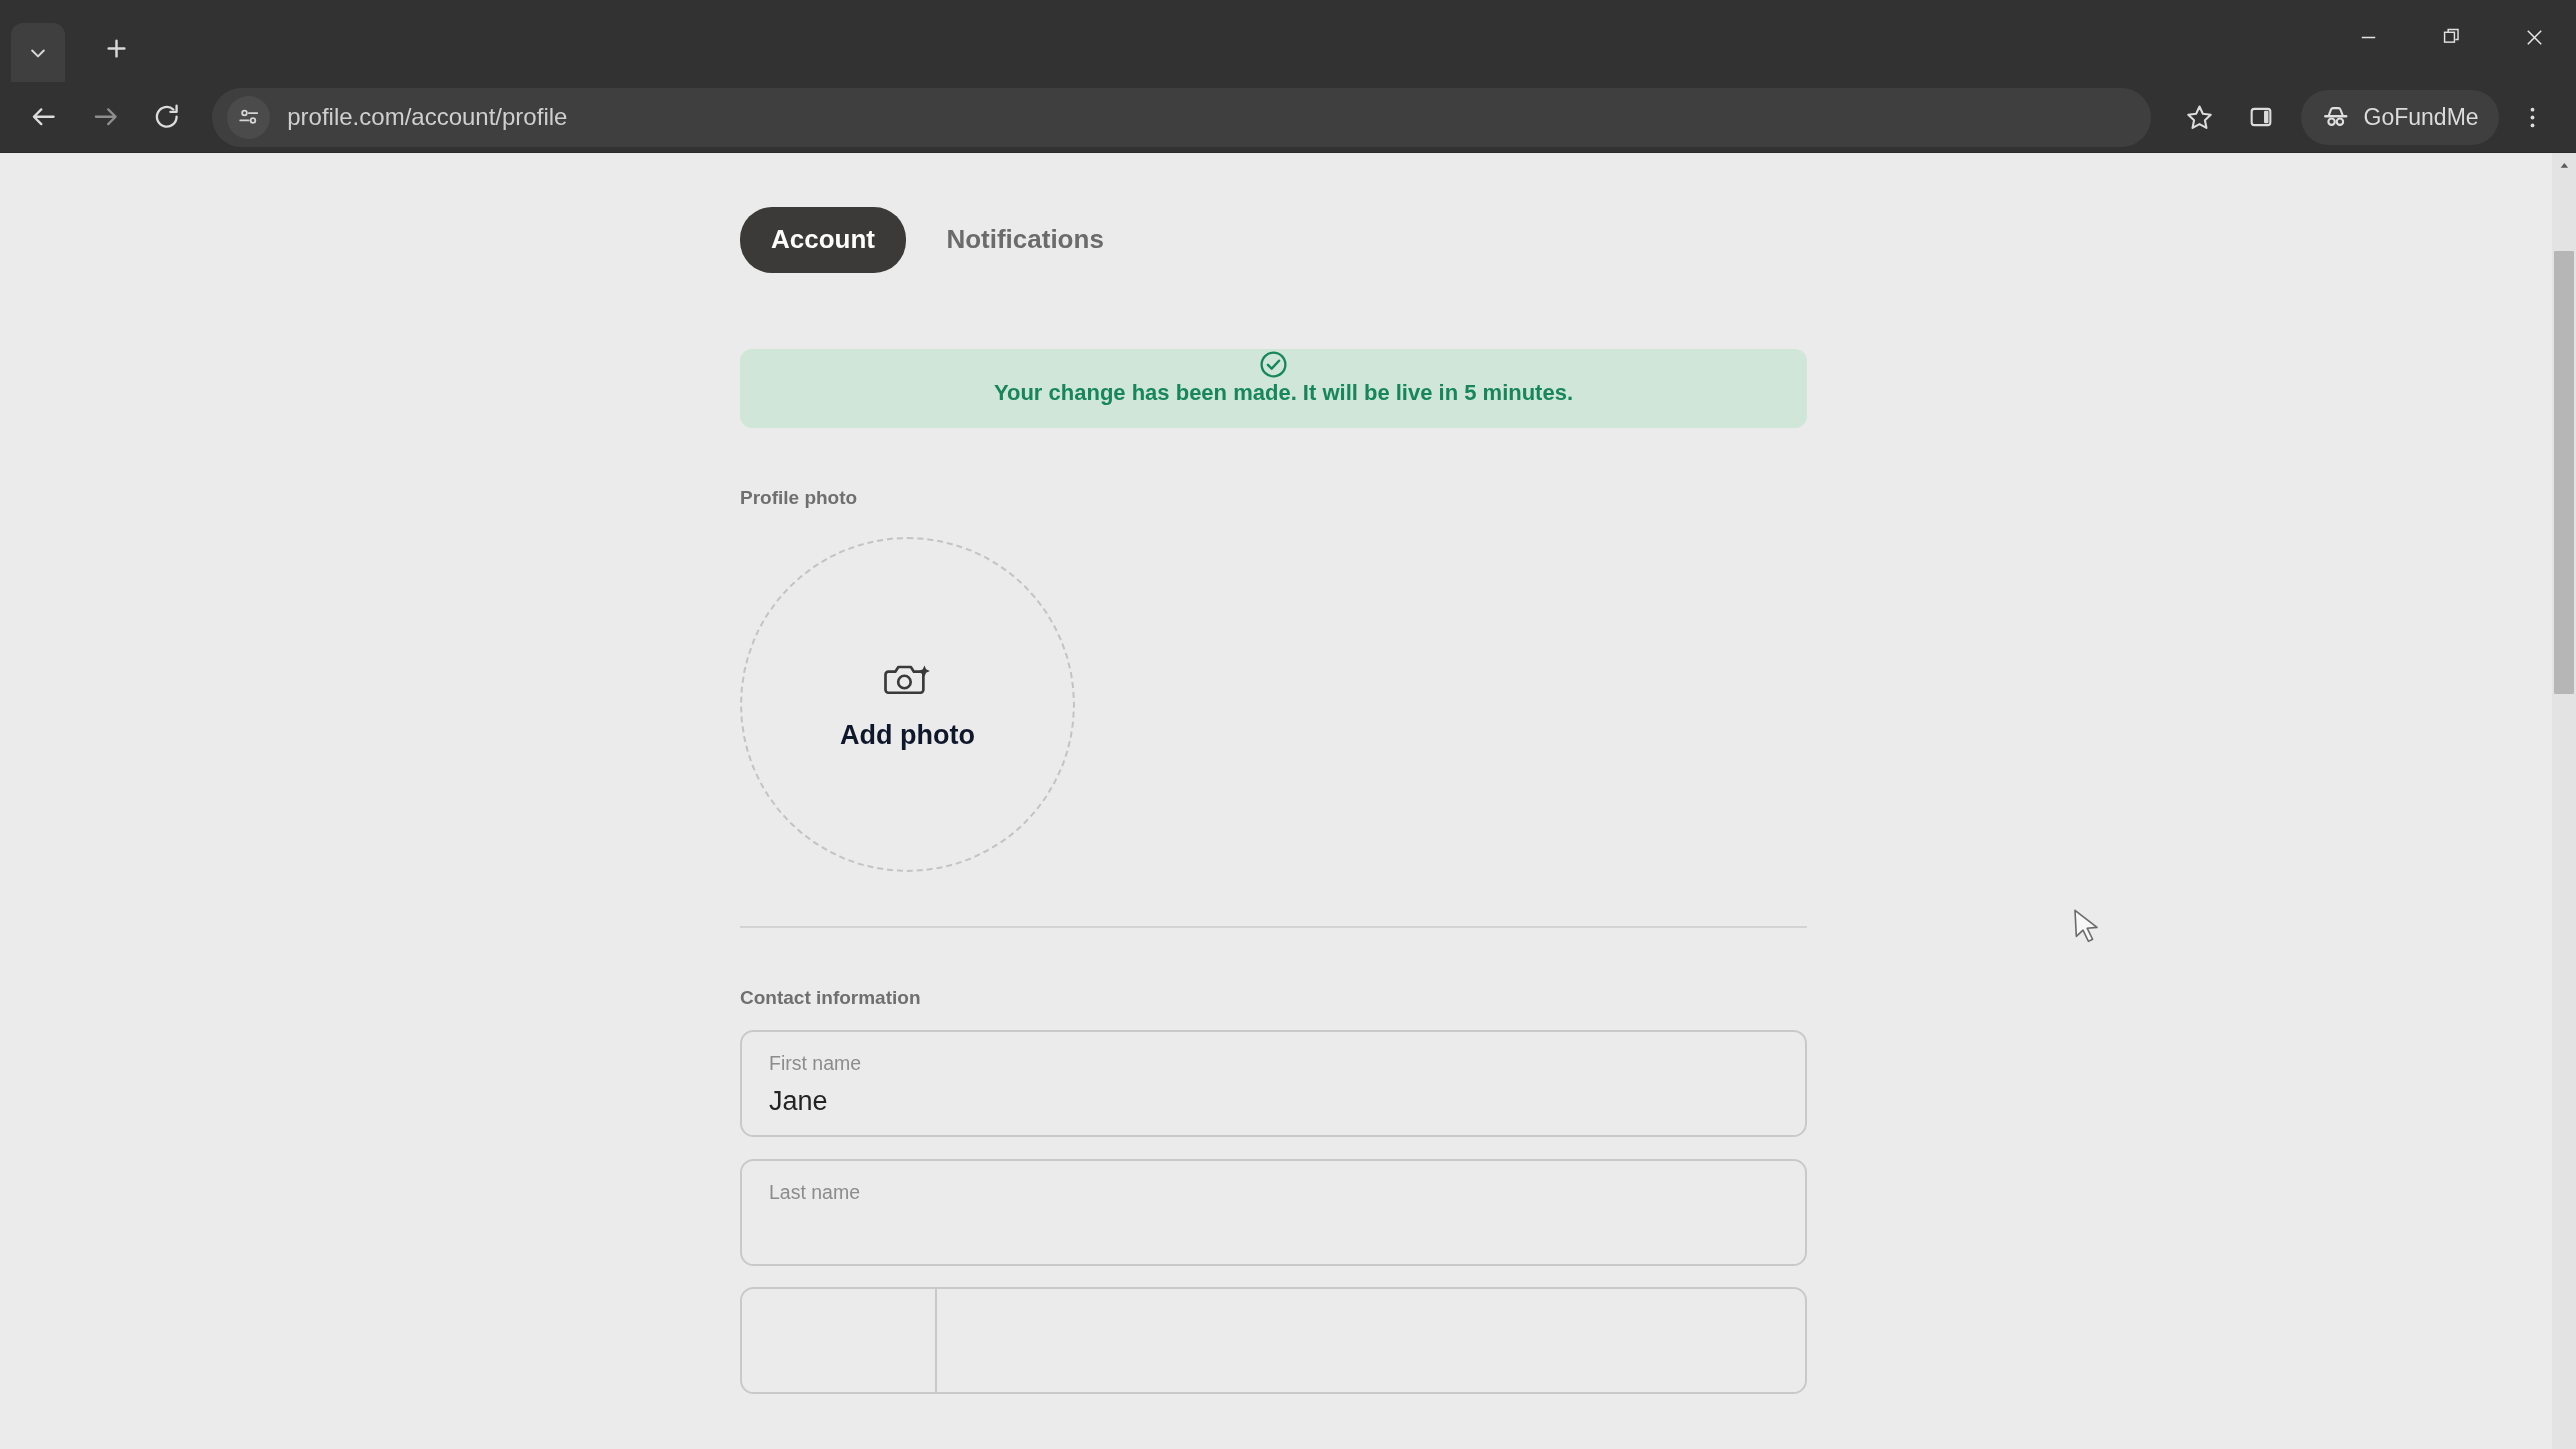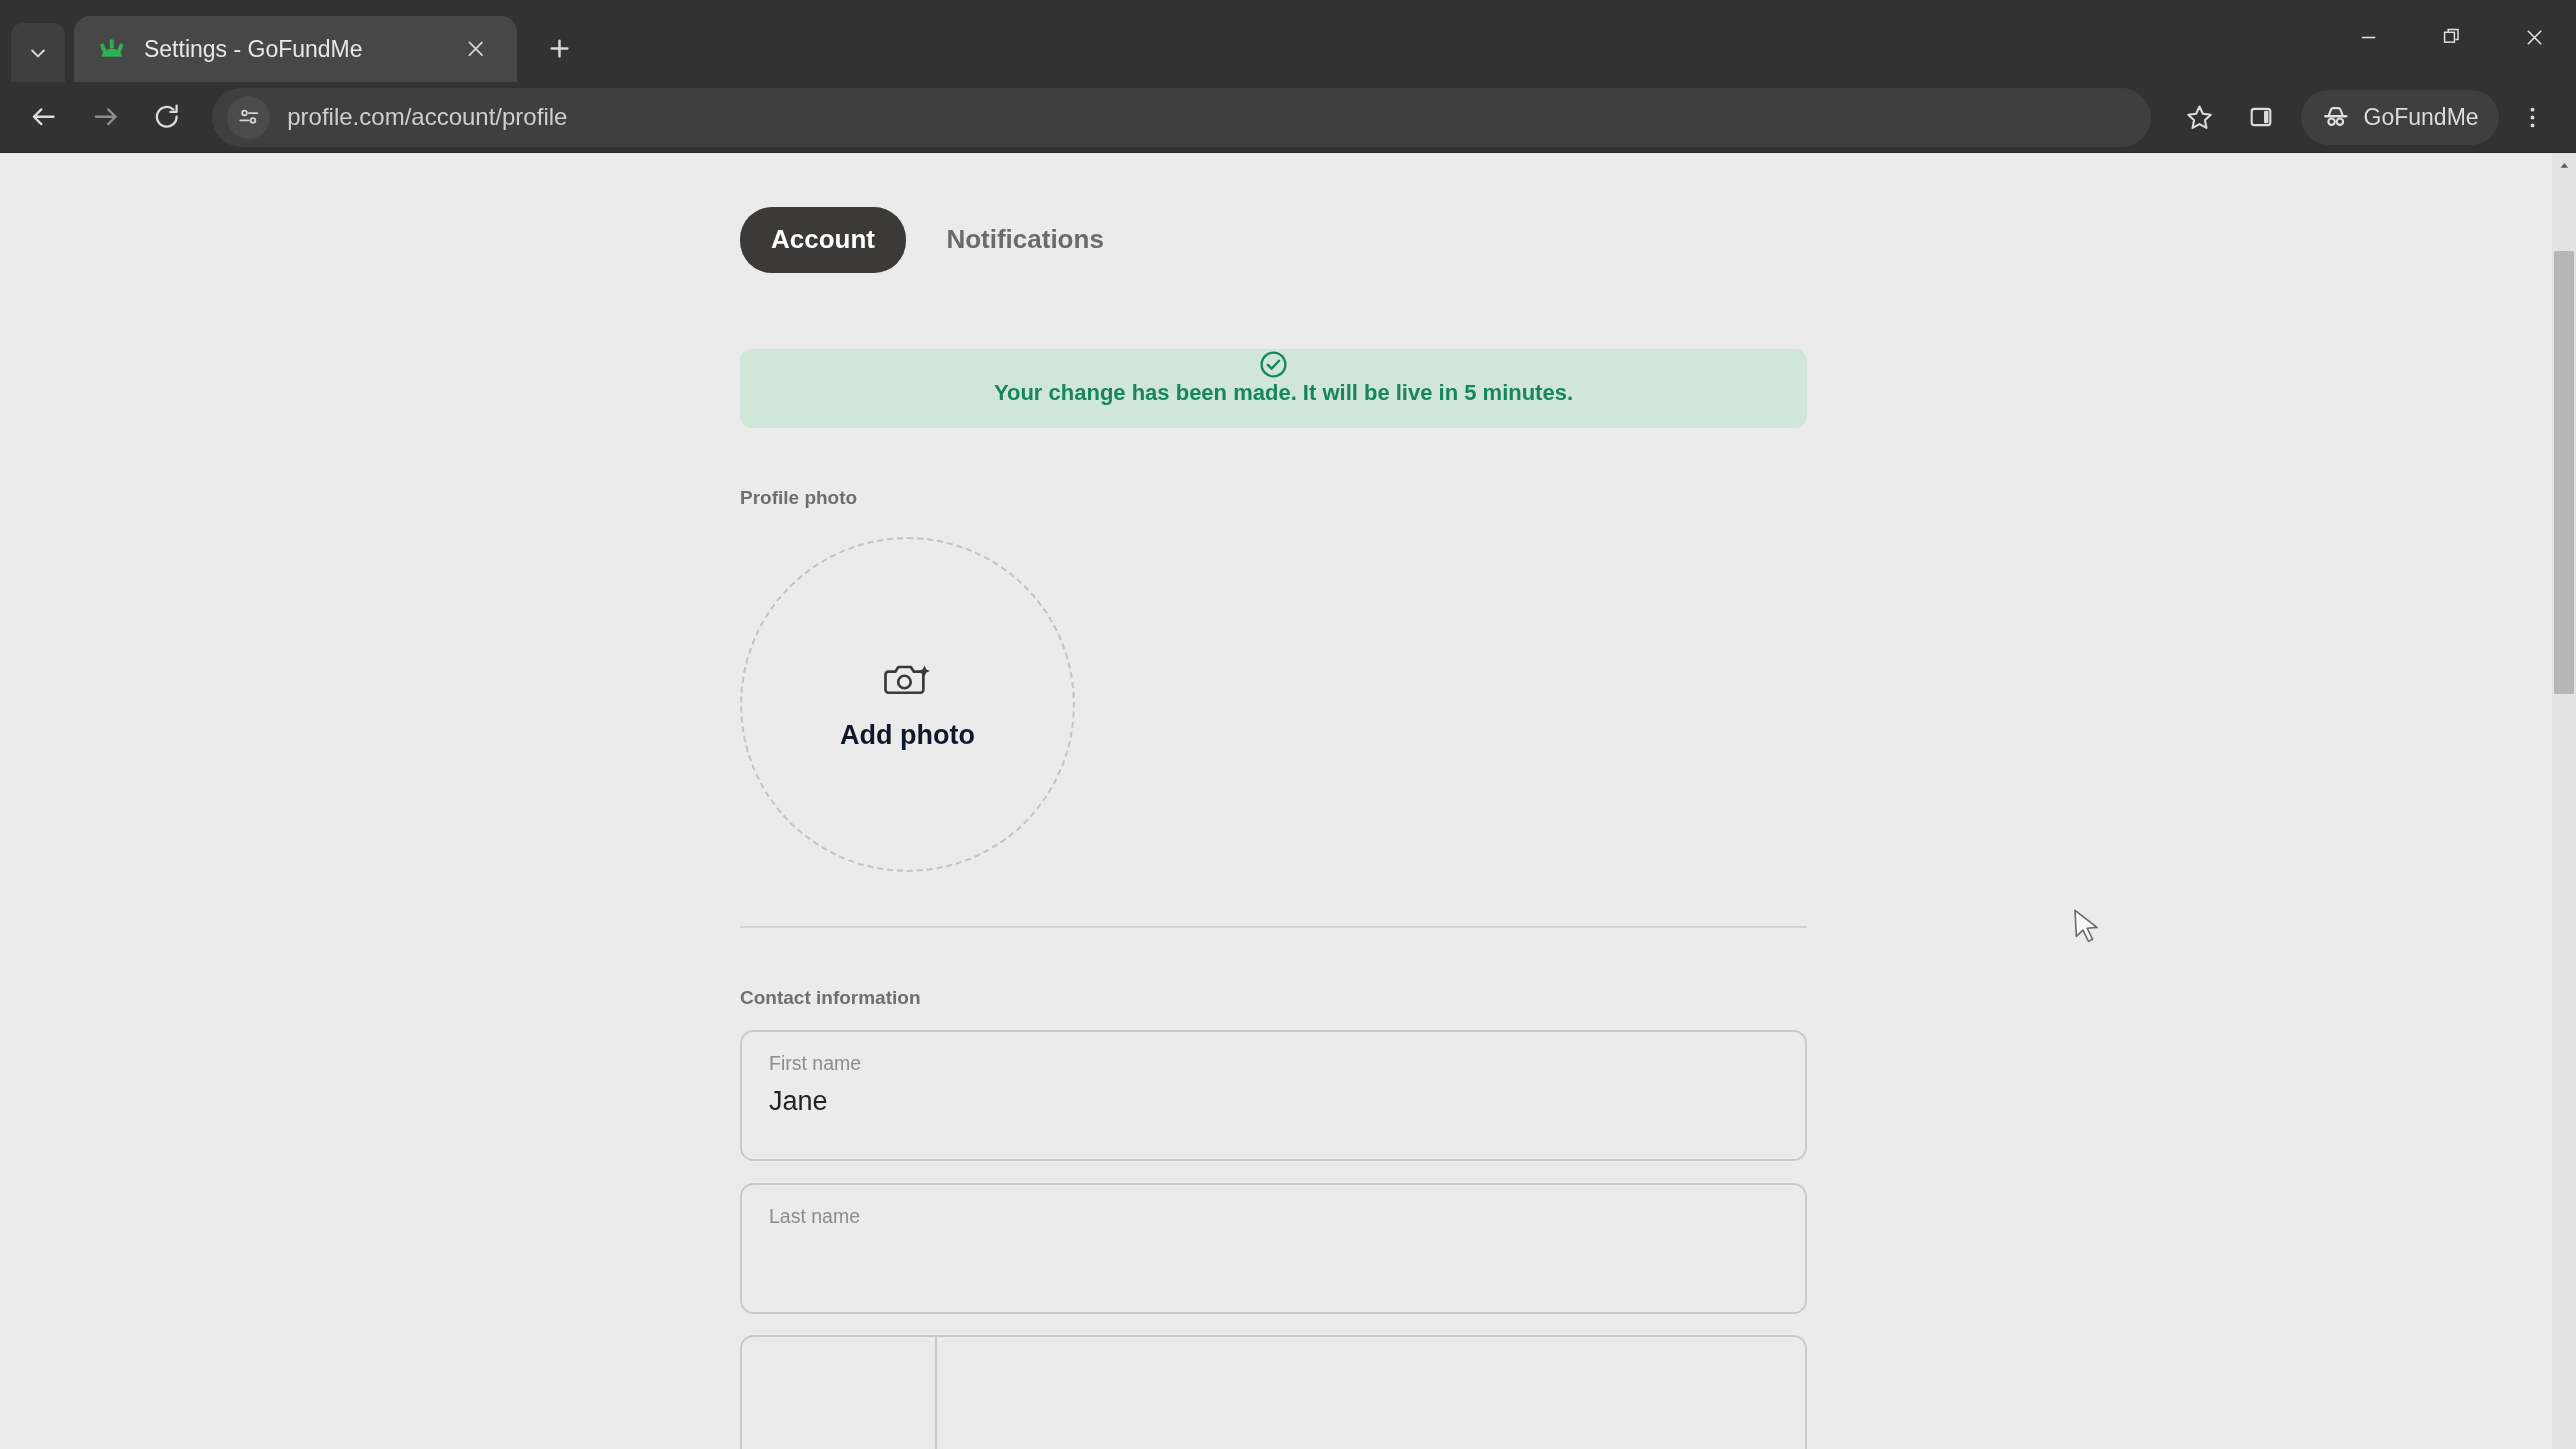--- a/index.html
+++ b/index.html
@@ -124,21 +124,21 @@
     border: 2px dashed #c3c3c3;
     display: flex; flex-direction: column;
     align-items: center; justify-content: center;
   }
   .photo-circle .lbl { font-size: 27px; font-weight: bold; color: #0f172a; margin-top: 19px; }
 
   .divider { height: 2px; background: #d3d3d3; margin-top: 54px; width: 1067px; }
 
   .field {
     margin-top: 21.5px;
-    height: 131px;
+    height: 107px;
     border: 2px solid #c9c9c9;
     border-radius: 13.4px;
     padding: 20px 27px;
     background: transparent;
   }
   .field .flabel { font-size: 19.5px; color: #8c8c8c; }
   .field .fvalue { font-size: 27px; color: #232323; margin-top: 10.7px; }
 
   .field.partial { overflow: hidden; position: relative; }
   .partial-sep { position:absolute; left: 193px; top: 0; bottom: 0; width: 2px; background: #c9c9c9; }
@@ -165,38 +165,20 @@
 <div class="browser">
 
   <div class="tabstrip">
 
     <div class="tab-search">
       <svg class="chev" viewBox="0 0 24 24">
         <path d="M5 9l7 7 7-7" fill="none" stroke="#d8d8d8" stroke-width="2.4" stroke-linecap="round" stroke-linejoin="round"></path>
       </svg>
     </div>
 
-    <div class="tab">
-      <span class="tab-fav">
-        <svg viewBox="0 0 44 44" width="29.5" height="29.5">
-          <g fill="#2db14f">
-            <rect x="6" y="14" width="6" height="13" rx="3" transform="rotate(-22 9 20)"></rect>
-            <rect x="19" y="8" width="6" height="14" rx="3"></rect>
-            <rect x="32" y="14" width="6" height="13" rx="3" transform="rotate(22 35 20)"></rect>
-            <path d="M7 34c0-8 6.8-12 15-12s15 4 15 12z"></path>
-          </g>
-        </svg>
-      </span>
-      <span class="tab-title">Settings - GoFundMe</span>
-      <span class="tab-close">
-        <svg viewBox="0 0 24 24" width="21.5" height="21.5">
-          <path d="M5 5l14 14M19 5L5 19" stroke="#d6d6d6" stroke-width="2" stroke-linecap="round"></path>
-        </svg>
-      </span>
-    </div>
 
     <div class="newtab">
       <svg viewBox="0 0 24 24" width="27" height="27">
         <path d="M12 5v14M5 12h14" stroke="#d8d8d8" stroke-width="2.2" stroke-linecap="round"></path>
       </svg>
     </div>
 
     <div class="wincontrols">
       <div class="wc">
         <svg viewBox="0 0 24 24" width="23" height="23">

